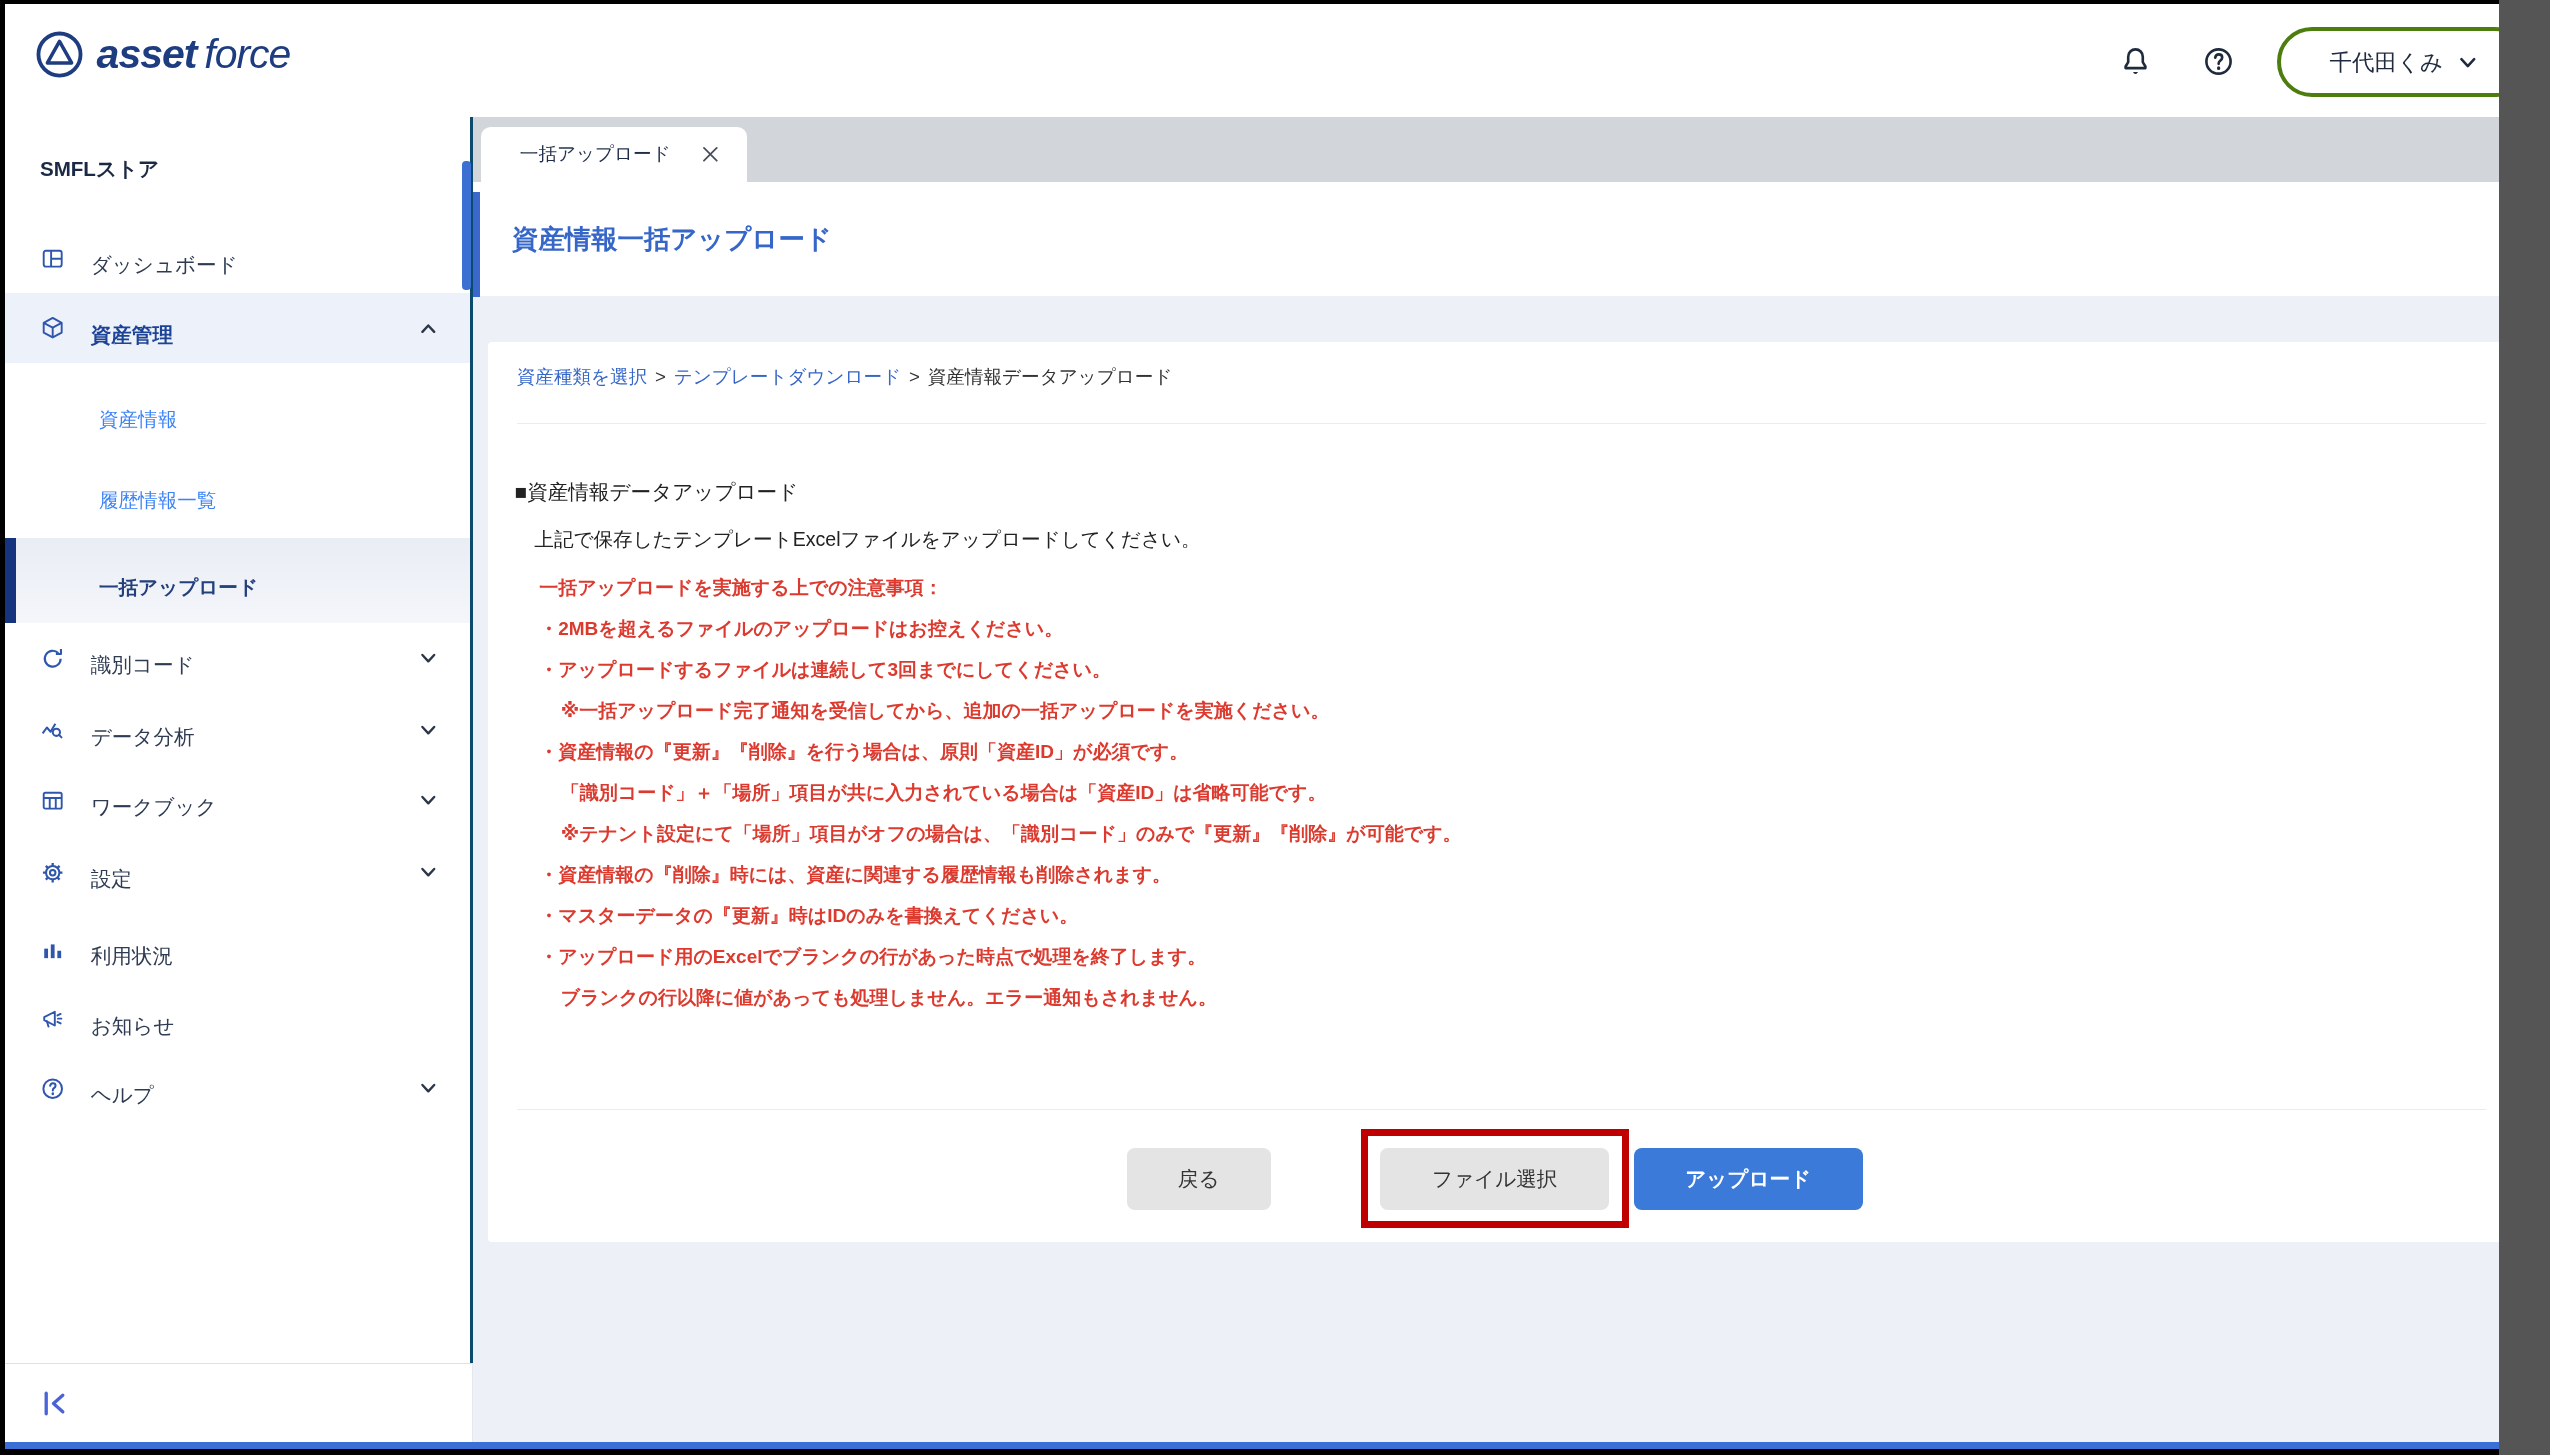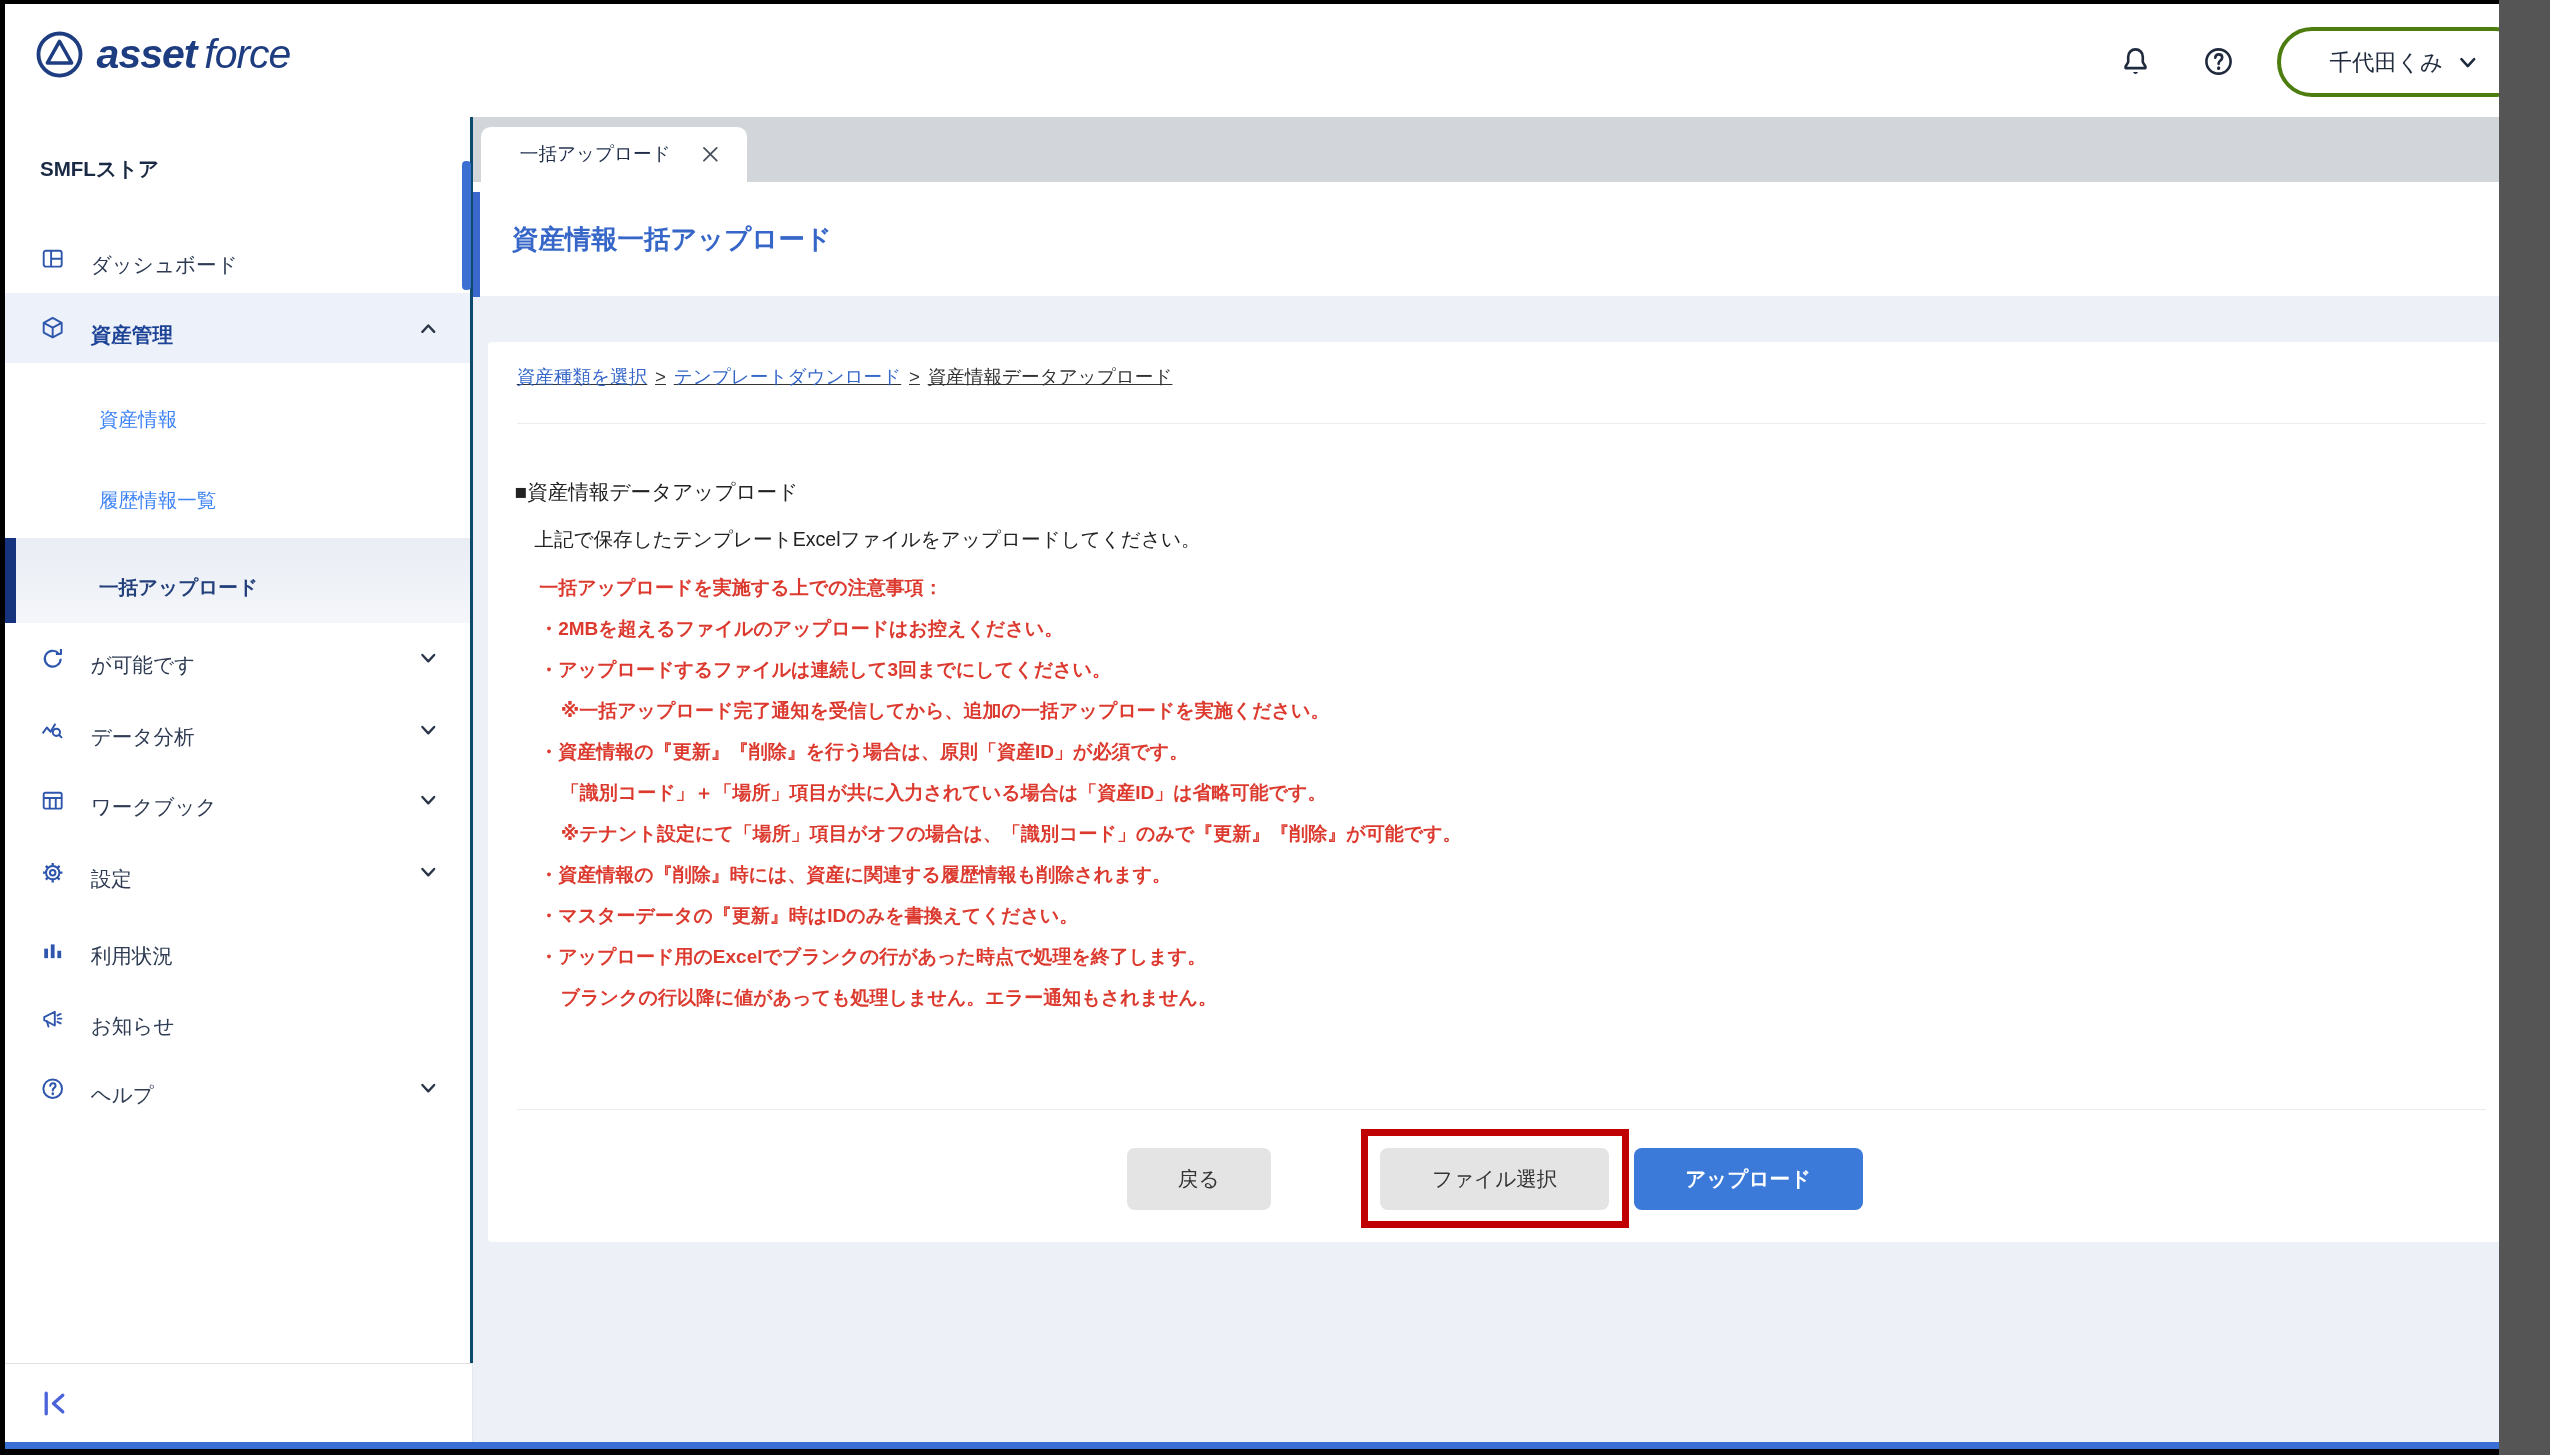--- a/index.html
+++ b/index.html
@@ -41,21 +41,21 @@
   .main { position:absolute; left:473px; top:117px; width:2058px; height:1325px; background:#edf1f7; }
   .tabbar { position:absolute; left:0; top:0; width:100%; height:65px; background:#d2d5da; }
   .tab { position:absolute; left:7.8px; top:9.8px; width:266px; height:55px; background:#fff; border-radius:9.8px 9.8px 0 0; display:flex; align-items:center; cursor:pointer; }
   .tab-label { font-size:18.6px; color:#1f2d49; margin-left:39px; }
   .tab-x { position:absolute; right:29px; width:14.7px; height:14.7px; color:#474f5c; cursor:pointer; }
   .page-header { position:absolute; left:0; top:65px; width:100%; height:114px; background:#fff; }
   .ph-bar { position:absolute; left:0; top:9.8px; width:6.9px; height:105px; background:#3a67cc; }
   .page-title { position:absolute; left:39px; top:0; height:100%; display:flex; align-items:center; font-size:26.4px; font-weight:700; color:#3566c8; }
 
   .card { position:absolute; left:14.7px; top:225px; width:2023px; height:900px; background:#fff; border-radius:3.9px; }
-  .breadcrumb { position:absolute; left:29px; top:21.5px; font-size:18.6px; color:#333; display:flex; align-items:center; gap:7.8px;text-decoration:underline; }
+  .breadcrumb { position:absolute; left:29px; top:21.5px; font-size:18.6px; color:#333; display:flex; align-items:center; gap:7.8px; }
   .bc-link { color:#3566c8; cursor:pointer; }
   .bc-sep { color:#333; }
   .bc-current { color:#333; }
   .bc-divider { position:absolute; left:29px; right:24.5px; top:81px; height:1px; background:#ececec; }
 
   .content-block { position:absolute; left:27px; top:125px; right:39px; }
   .sec-heading { font-size:20.6px; color:#222; line-height:49px; }
   .intro { font-size:19.6px; color:#222; padding-left:19.6px; line-height:47px; }
   .notes { margin-top:3.9px; padding-left:24.5px; }
   .note-line { font-size:19px; font-weight:600; color:#dc3a2f; line-height:41px; white-space:nowrap; }
@@ -205,21 +205,21 @@
 
     <div class="side-row side-sub row-bulkup" style="top:421px">
       <div class="sel-bar"></div>
       <span class="side-label">一括アップロード</span>
     </div>
 
     <div class="side-row" style="top:510px">
       <svg class="s-icon" viewBox="0 0 24 24">
           <use href="#i-refresh"></use>
         </svg>
-      <span class="side-label">が可能です</span>
+      <span class="side-label">識別コード</span>
       <svg class="chev" viewBox="0 0 16 11">
           <use href="#i-chev-d"></use>
         </svg>
     </div>
 
     <div class="side-row" style="top:582px">
       <svg class="s-icon" viewBox="0 0 24 24">
           <use href="#i-chart"></use>
         </svg>
       <span class="side-label">データ分析</span>

